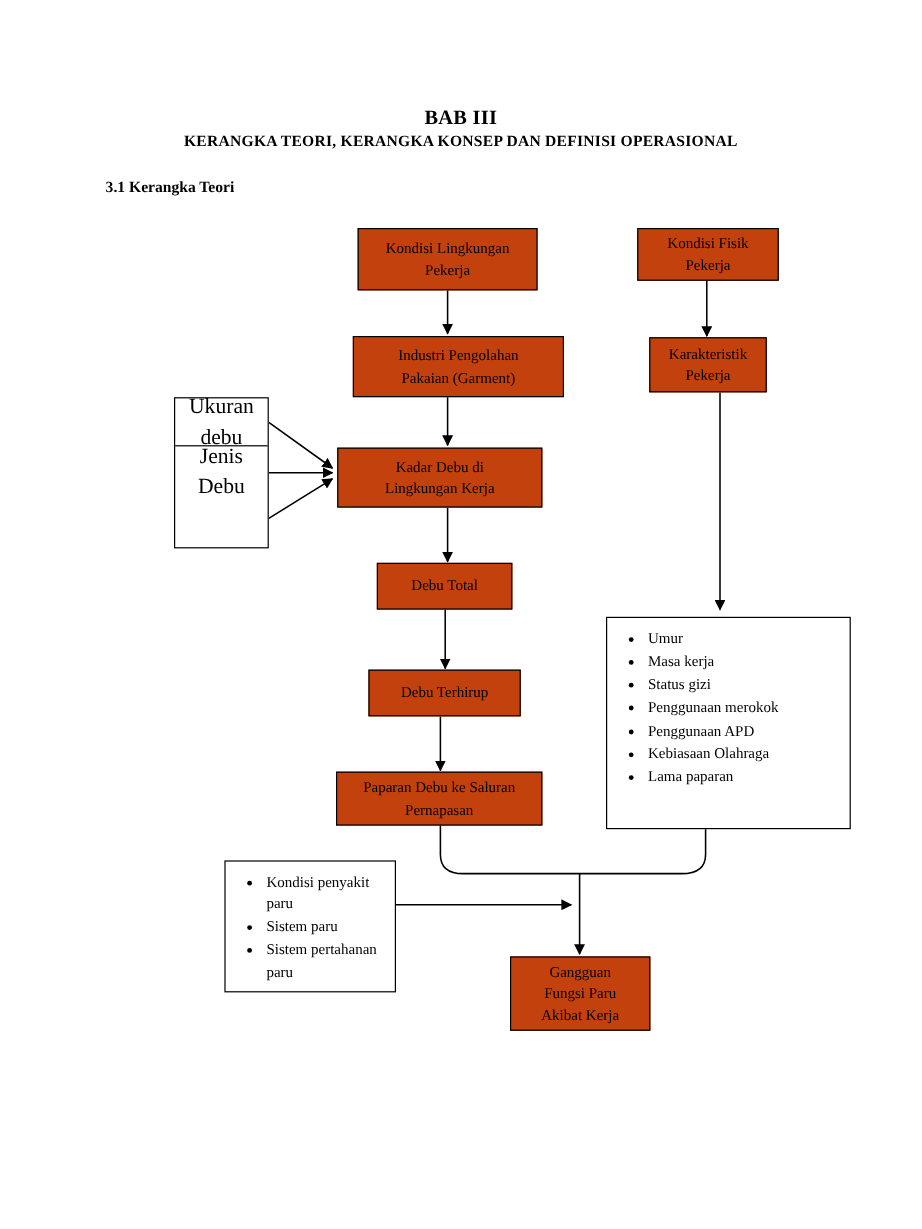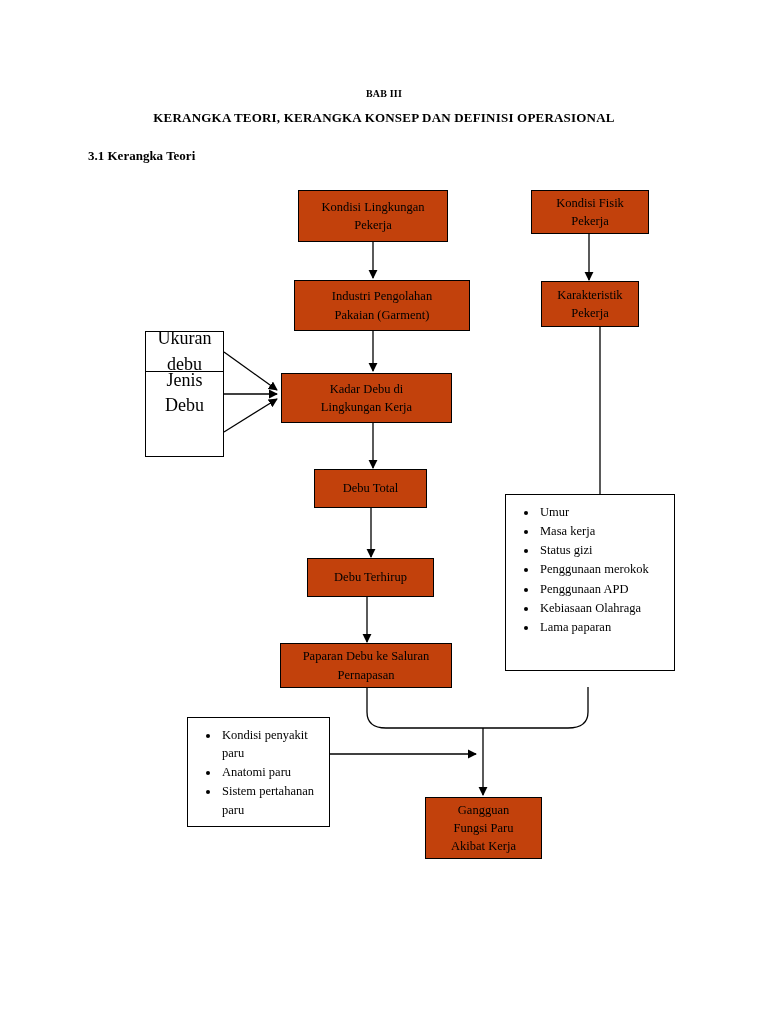--- a/index.html
+++ b/index.html
@@ -8,21 +8,21 @@
     background:#ffffff;
     font-family:"Liberation Serif", serif;
     color:#000000;
     position:relative;
     overflow:hidden;
   }
   .page{position:relative;width:768px;height:1024px;}
 
   .doc-title{
     position:absolute;left:0;top:88px;width:768px;text-align:center;
-    font-weight:bold;font-size:10px;letter-spacing:.2px;
+    font-weight:bold;font-size:17px;letter-spacing:.2px;
   }
   .doc-subtitle{
     position:absolute;left:0;top:110px;width:768px;text-align:center;
     font-weight:bold;font-size:13px;letter-spacing:.2px;
   }
   .section-head{
     position:absolute;left:88px;top:148px;
     font-weight:bold;font-size:13px;
   }
 
@@ -190,33 +190,33 @@
       </div>
     </div>
     <div class="stack-cell" style="height:42px;">
       <div>
         <span>Jenis</span>
         <span>Debu</span>
       </div>
     </div>
   </div>
 
-  <div class="listbox" style="left:505px;top:494px;width:170px;height:177px;">
+  <div class="listbox" style="left:505px;top:514px;width:204px;height:177px;">
     <ul>
       <li>Umur</li>
       <li>Masa kerja</li>
       <li>Status gizi</li>
       <li>Penggunaan merokok</li>
       <li>Penggunaan APD</li>
       <li>Kebiasaan Olahraga</li>
       <li>Lama paparan</li>
     </ul>
   </div>
 
   <div class="listbox" style="left:187px;top:717px;width:143px;height:110px;">
     <ul>
       <li>Kondisi penyakit paru</li>
-      <li>Anatomi paru</li>
+      <li>Sistem paru</li>
       <li>Sistem pertahanan paru</li>
     </ul>
   </div>
 
 </div>
 
 </body></html>

